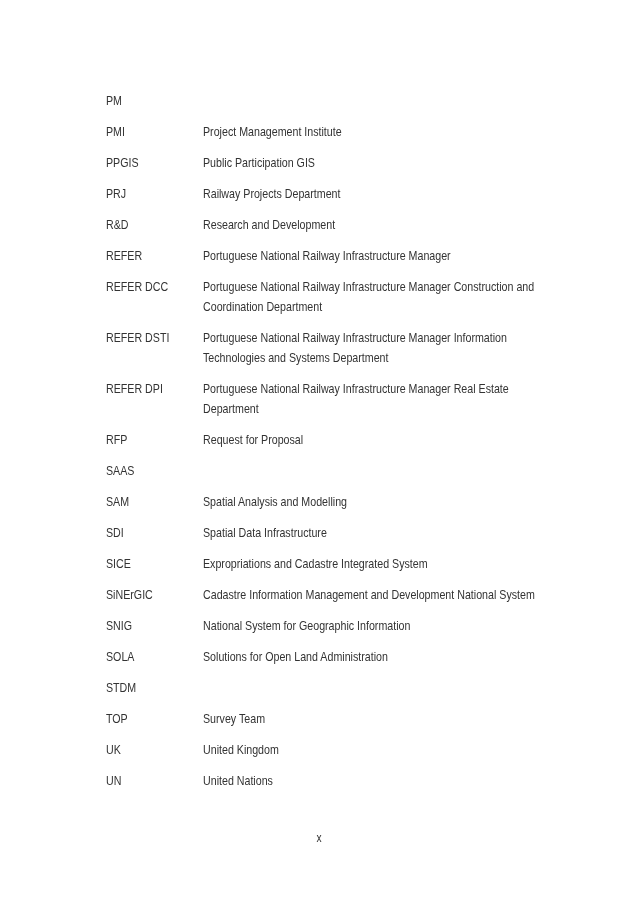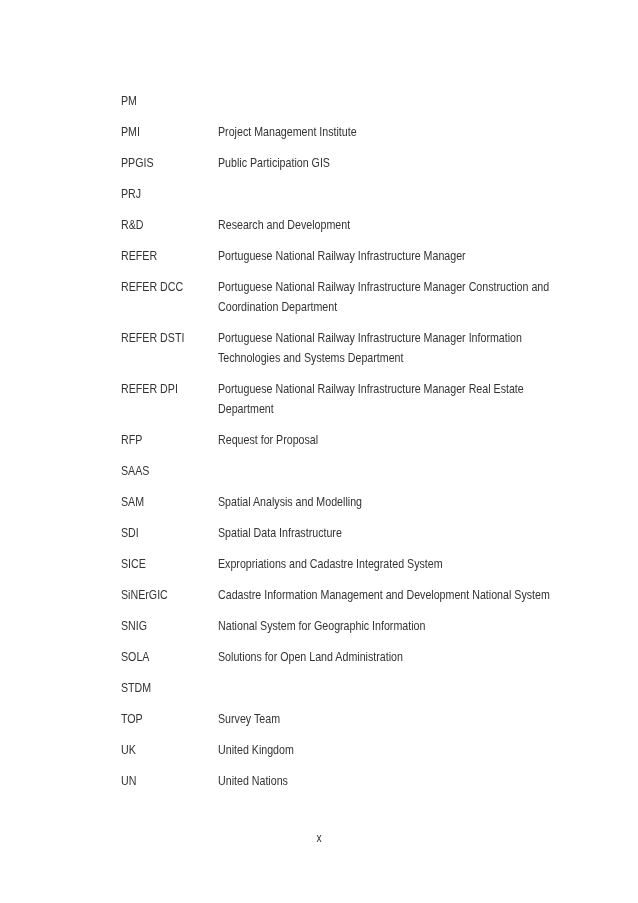--- a/index.html
+++ b/index.html
@@ -11,21 +11,21 @@
     position: relative;
     width: 638px;
     height: 903px;
     background: #ffffff;
     font-family: "Liberation Sans", "DejaVu Sans", sans-serif;
     color: #333333;
     overflow: hidden;
   }
   .abbr-list {
     position: absolute;
-    left: 121px;
+    left: 106px;
     top: 91px;
   }
   .entry {
     display: flex;
     align-items: flex-start;
     margin-bottom: 11px;
     font-size: 13px;
     line-height: 20px;
   }
   .abbr-col {
@@ -86,20 +86,23 @@
     </div>
     <div class="def-col">
           <div class="def-line"><span class="cond">Public Participation GIS</span></div>
         </div>
   </div>
 
   <div class="entry">
     <div class="abbr-col">
       <span class="cond abbr-text">PRJ</span>
     </div>
+    <div class="def-col">
+          <div class="def-line"><span class="cond">Railway Projects Department</span></div>
+        </div>
   </div>
 
   <div class="entry">
     <div class="abbr-col">
       <span class="cond abbr-text">R&amp;D</span>
     </div>
     <div class="def-col">
           <div class="def-line"><span class="cond">Research and Development</span></div>
         </div>
   </div>

